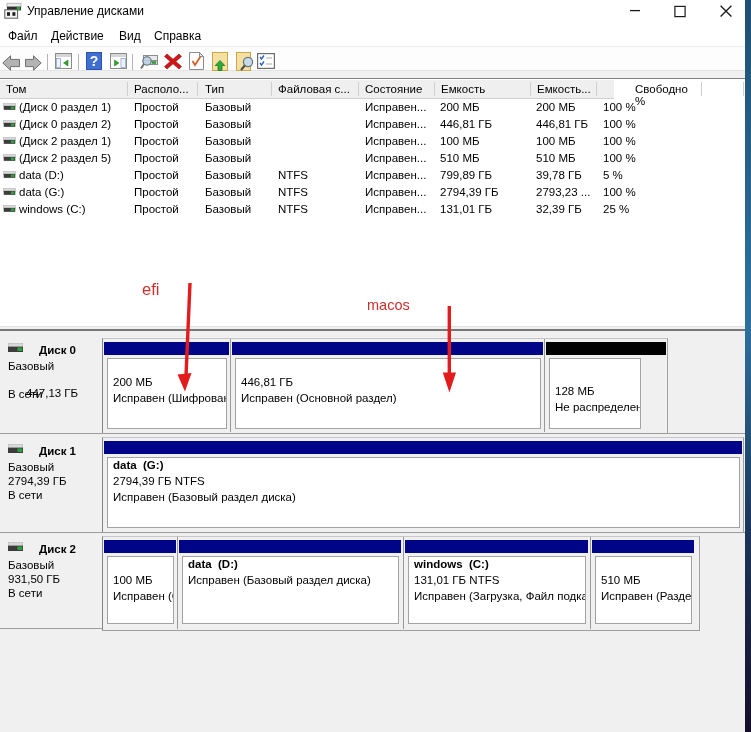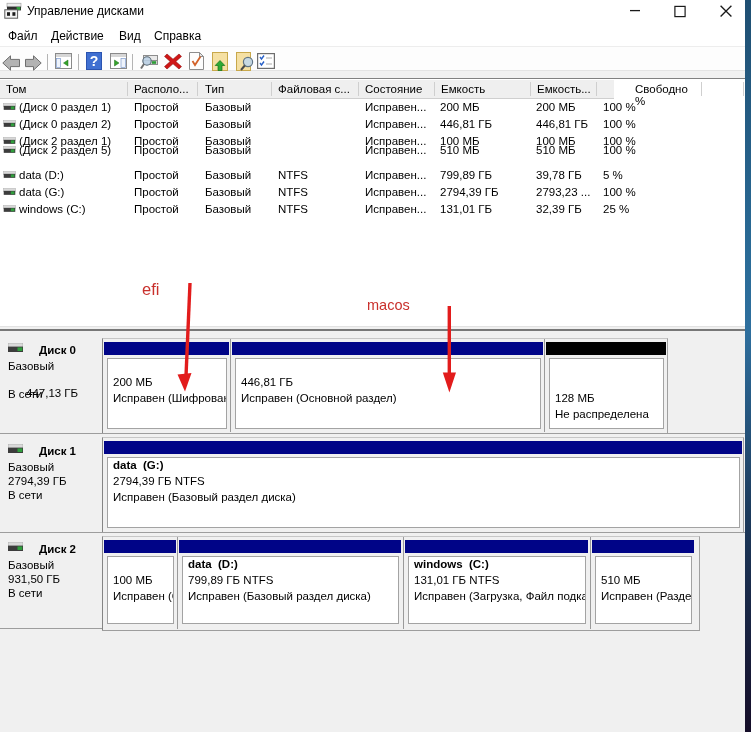--- a/index.html
+++ b/index.html
@@ -199,21 +199,21 @@
         <rect x="8" y="3.8" width="4" height="3.2" fill="#2f9e3c"></rect>
       </svg>
       <span style="left:19px;">(Диск 2 раздел 1)</span>
       <span style="left:134px;">Простой</span>
       <span style="left:205px;">Базовый</span>
       <span style="left:365px;">Исправен...</span>
       <span style="left:440px;">100 МБ</span>
       <span style="left:536px;">100 МБ</span>
       <span style="left:603px;">100 %</span>
     </div>
-    <div class="trow" style="top:142px;text-decoration:underline;">
+    <div class="trow" style="top:150px;text-decoration:underline;">
       <svg class="rowicon" viewBox="0 0 13 9">
         <rect x="0" y="0" width="13" height="4" fill="#d9d9d9" stroke="#999" stroke-width="0.5"></rect>
         <rect x="0" y="3.2" width="13" height="4.5" fill="#3c3c3c"></rect>
         <rect x="8" y="3.8" width="4" height="3.2" fill="#2f9e3c"></rect>
       </svg>
       <span style="left:19px;">(Диск 2 раздел 5)</span>
       <span style="left:134px;">Простой</span>
       <span style="left:205px;">Базовый</span>
       <span style="left:365px;">Исправен...</span>
       <span style="left:440px;">510 МБ</span>
@@ -290,21 +290,21 @@
       <div>200 МБ</div>
       <div>Исправен (Шифрованный (EFI) системный раздел)</div>
     </div>
     <div class="band navy" style="left:232px; top:342px; width:311px;"></div>
     <div class="pbody" style="left:235px; top:358px; width:306px; height:71px; padding-top:0;">
       <div style="font-weight:bold; margin-top:-1px;"></div>
       <div>446,81 ГБ</div>
       <div>Исправен (Основной раздел)</div>
     </div>
     <div class="band black" style="left:546px; top:342px; width:120px;"></div>
-    <div class="pbody" style="left:549px; top:358px; width:115px; height:71px; padding-top:16px;">
+    <div class="pbody" style="left:549px; top:358px; width:92px; height:71px; padding-top:9px;">
       <div style="font-weight:bold; margin-top:-1px;"></div>
       <div>128 МБ</div>
       <div>Не распределена</div>
     </div>
     <div class="pdiv" style="left:230px; top:339px; height:93px;"></div>
     <div class="pdiv" style="left:544px; top:339px; height:93px;"></div>
     <div class="dlabel">
       <svg class="abs" style="left:8px; top:444px;" width="15" height="10" viewBox="0 0 15 10">
         <rect x="0" y="0" width="15" height="4.5" fill="#d9d9d9" stroke="#999" stroke-width="0.5"></rect>
         <rect x="0" y="3.6" width="15" height="5.4" fill="#3c3c3c"></rect>
@@ -336,21 +336,20 @@
     <div class="dcontainer" style="left:102px; top:536px; width:598px; height:94px;"></div>
     <div class="band navy" style="left:104px; top:540px; width:72px;"></div>
     <div class="pbody" style="left:107px; top:556px; width:67px; height:68px; padding-top:0;">
       <div style="font-weight:bold; margin-top:-1px;"></div>
       <div>100 МБ</div>
       <div>Исправен (Система)</div>
     </div>
     <div class="band navy" style="left:179px; top:540px; width:222px;"></div>
     <div class="pbody" style="left:182px; top:556px; width:217px; height:68px; padding-top:0;">
       <div style="font-weight:bold; margin-top:-1px;">data&nbsp; (D:)</div>
-      <div>799,89 ГБ NTFS</div>
       <div>Исправен (Базовый раздел диска)</div>
     </div>
     <div class="band navy" style="left:405px; top:540px; width:183px;"></div>
     <div class="pbody" style="left:408px; top:556px; width:178px; height:68px; padding-top:0;">
       <div style="font-weight:bold; margin-top:-1px;">windows&nbsp; (C:)</div>
       <div>131,01 ГБ NTFS</div>
       <div>Исправен (Загрузка, Файл подкачки, Аварийный дамп</div>
     </div>
     <div class="band navy" style="left:592px; top:540px; width:102px;"></div>
     <div class="pbody" style="left:595px; top:556px; width:97px; height:68px; padding-top:0;">

